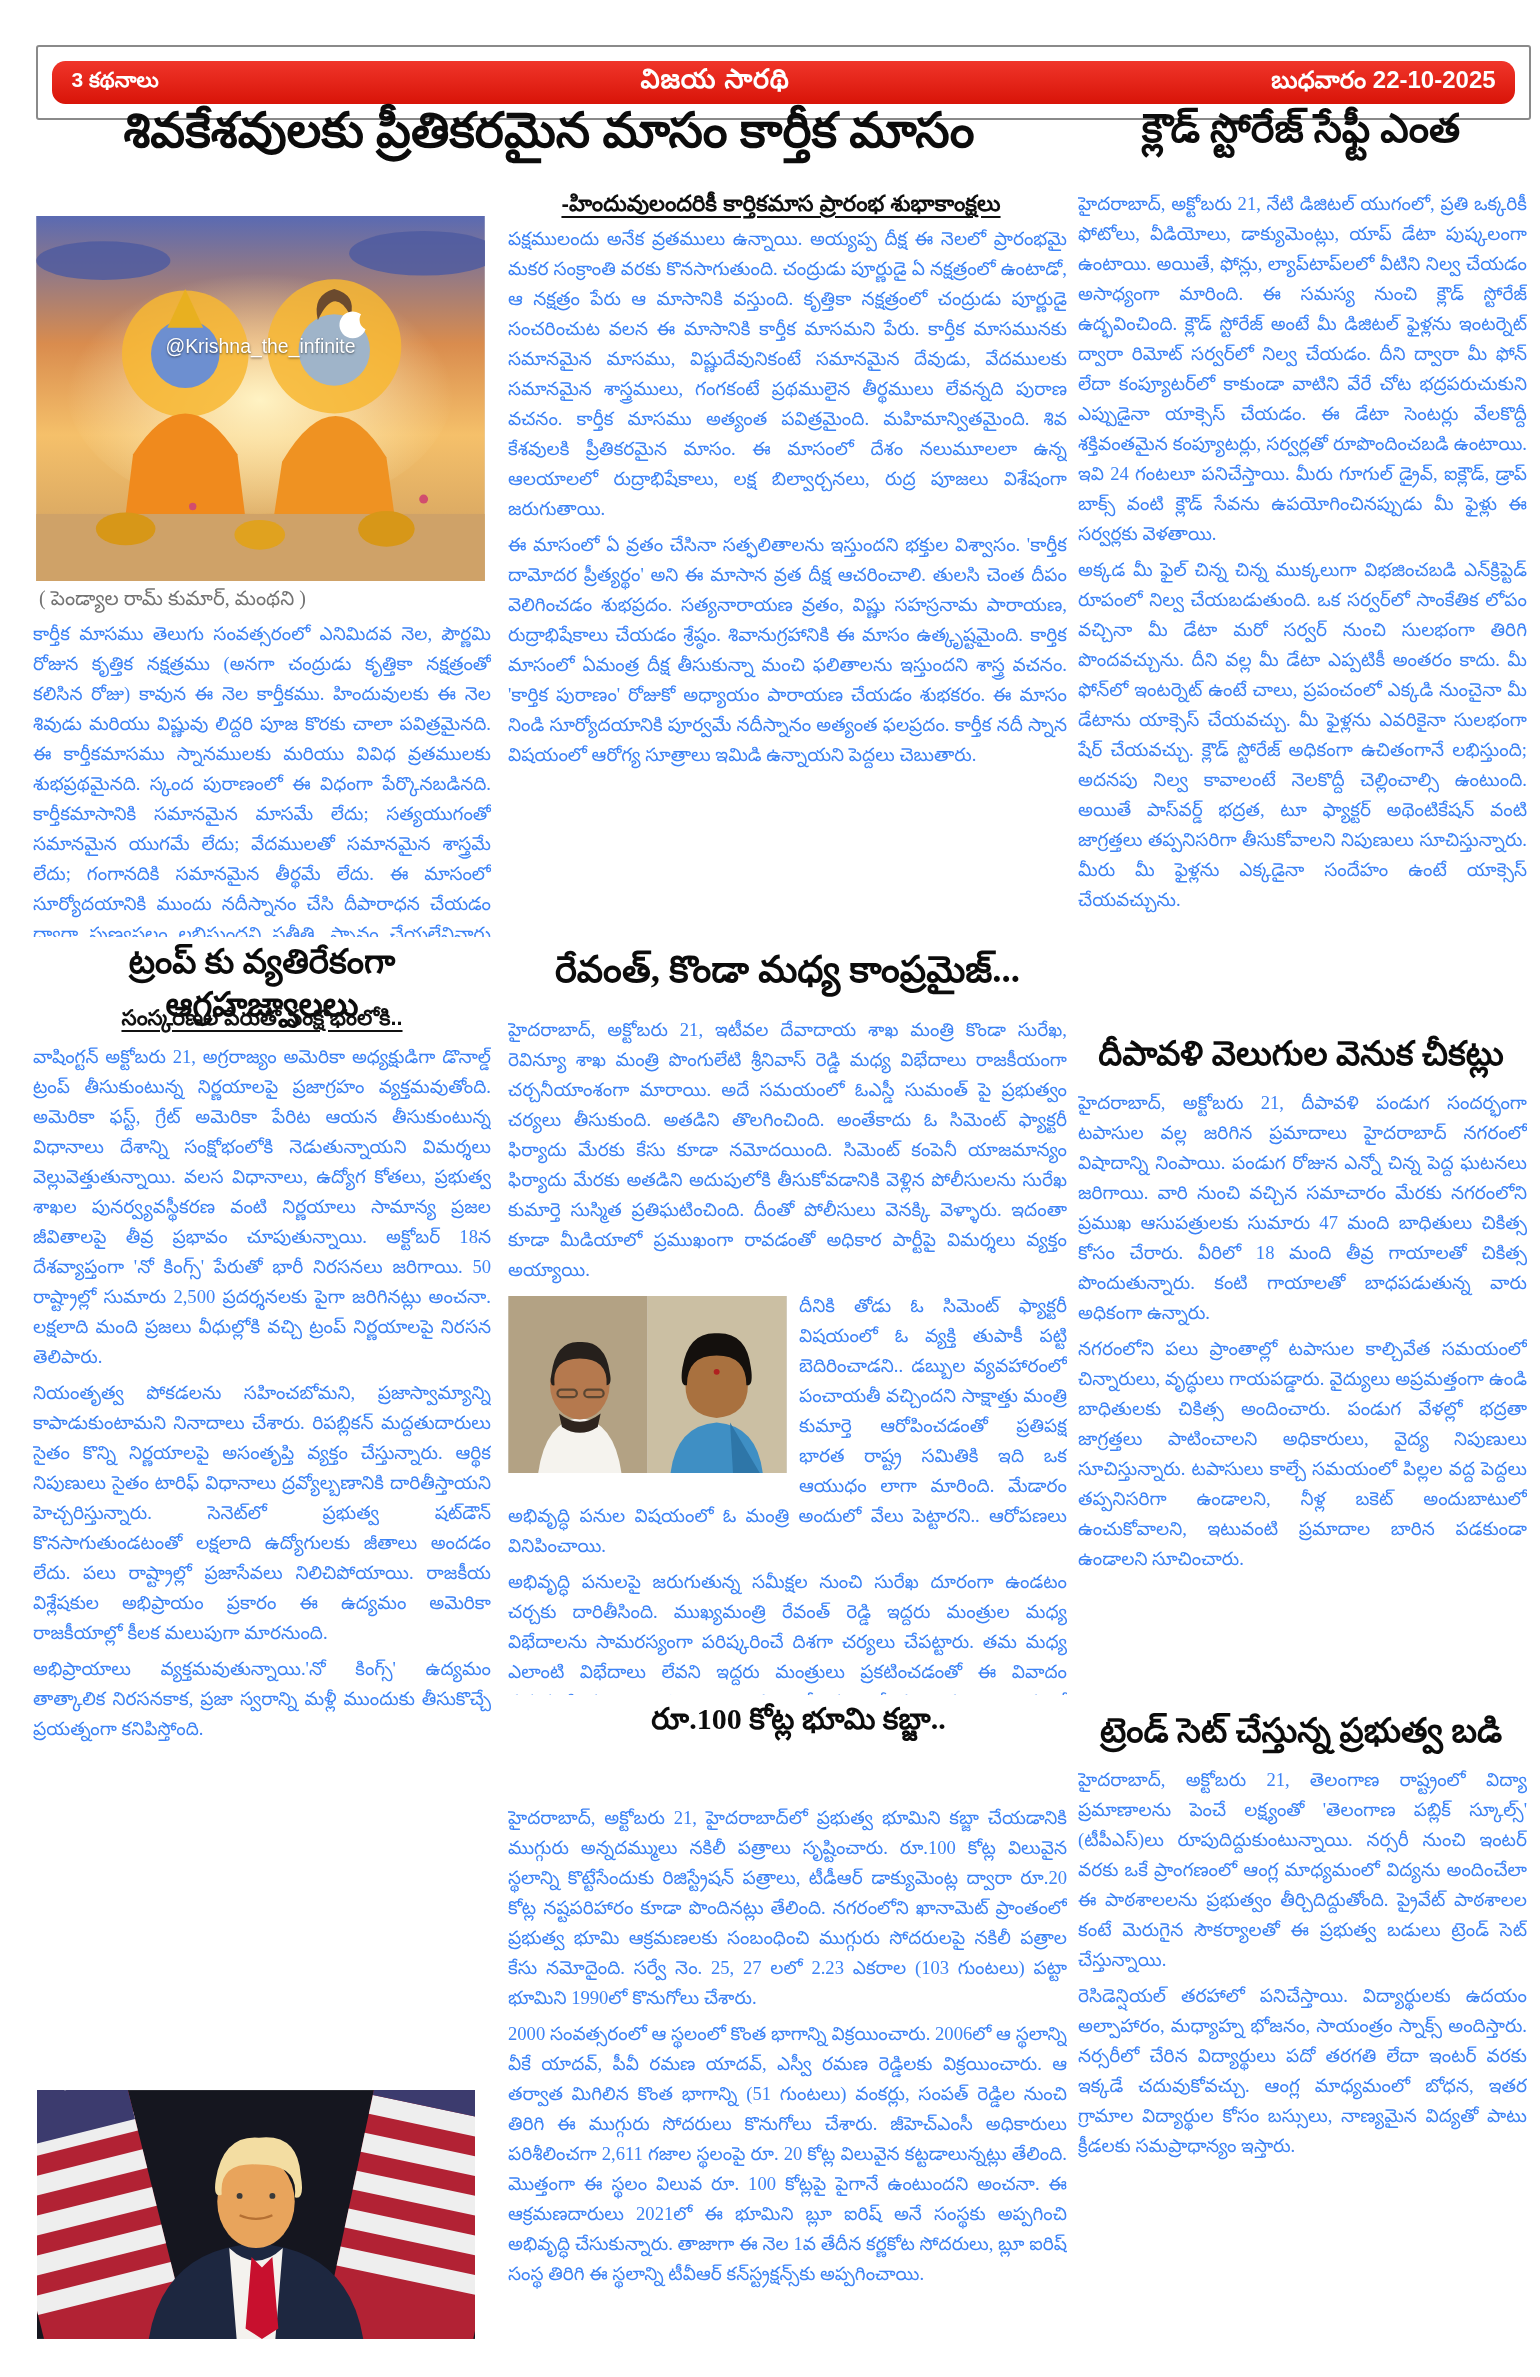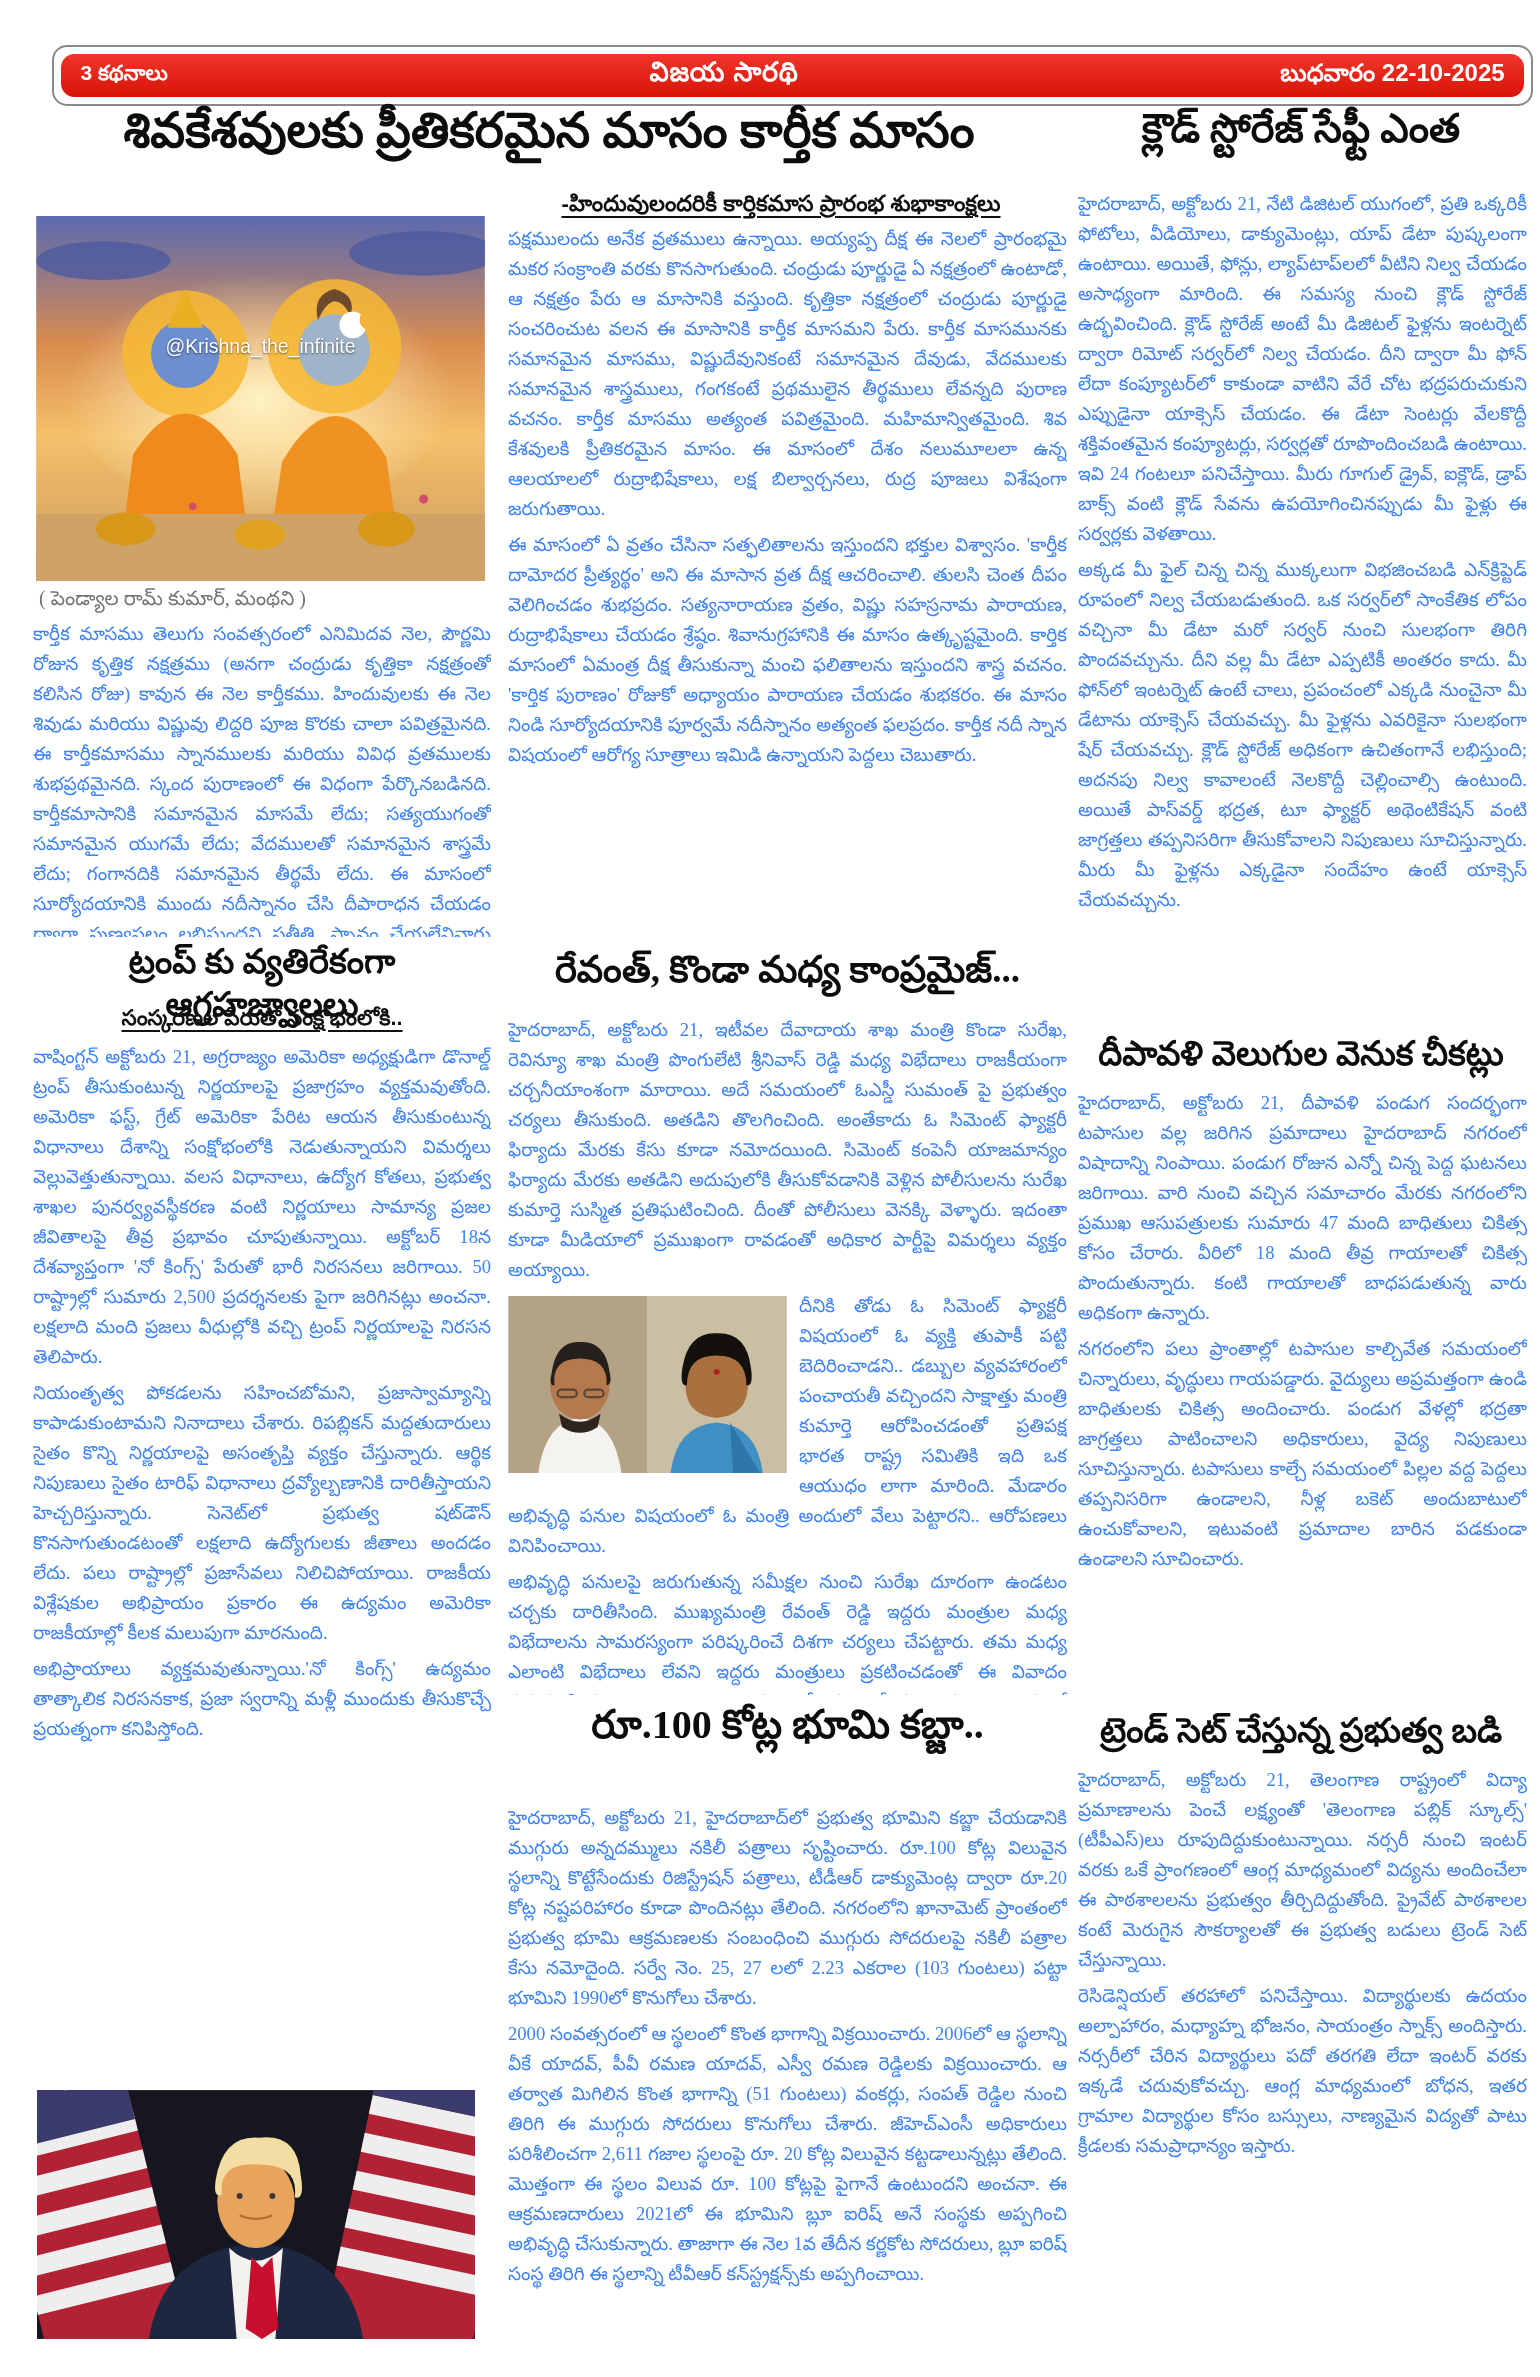--- a/index.html
+++ b/index.html
@@ -1,20 +1,20 @@
 <!DOCTYPE html>
 <html style="font-size:12px"><head>
 <meta charset="utf-8">
 <style>
   html,body{margin:0;padding:0;background:#ffffff;}
   .page{position:relative;width:1541px;height:2377px;background:#ffffff;overflow:hidden;
         font-family:"Liberation Serif",serif;color:#1c1c1c;}
   
-  .masthead-outer{position:absolute;left:52px;top:45px;width:1463px;height:43px;
-        border:2.2px solid #8a8a8a;border-radius:15px;padding:7px;background:#ffffff;}
+  .masthead-outer{position:absolute;left:36px;top:45px;width:1463px;height:43px;
+        border:2.2px solid #8a8a8a;border-radius:3px;padding:14px;background:#ffffff;}
   .masthead{width:100%;height:100%;background:linear-gradient(#f0352a,#d81408);
         border-radius:13.4px;display:flex;align-items:center;justify-content:space-between;
         padding:0 19.4px;box-sizing:border-box;color:#ffffff;
         font-family:"Liberation Sans",sans-serif;font-weight:bold;}
   .masthead .left{font-size:21px;}
   .masthead .center{font-size:27px;letter-spacing:0.7px;}
   .masthead .right{font-size:24px;}
   
   .headline{position:absolute;font-family:Liberation Serif, serif;font-weight:900;
         color:#0c0c0c;text-align:center;line-height:1.25;}
@@ -171,21 +171,21 @@
         <path d="M238 120 q0 -52 42 -52 q42 0 42 52 q0 40 -42 44 q-42 -4 -42 -44z" fill="#a9713f"></path>
         <path d="M234 96 q8 -48 46 -46 q40 -2 46 46 q4 26 -6 24 q0 -40 -40 -40 q-40 0 -40 40 q-10 2 -6 -24z" fill="#14100d"></path>
         <circle cx="280" cy="102" r="4" fill="#b02020"></circle>
         <path d="M298 170 l40 68 h-36 z" fill="#2e76a8"></path>
       </svg>
     </div>
     <p>దీనికి తోడు ఓ సిమెంట్ ఫ్యాక్టరీ విషయంలో ఓ వ్యక్తి తుపాకీ పట్టి బెదిరించాడని.. డబ్బుల వ్యవహారంలో పంచాయతీ వచ్చిందని సాక్షాత్తు మంత్రి కుమార్తె ఆరోపించడంతో ప్రతిపక్ష భారత రాష్ట్ర సమితికి ఇది ఒక ఆయుధం లాగా మారింది. మేడారం అభివృద్ధి పనుల విషయంలో ఓ మంత్రి అందులో వేలు పెట్టారని.. ఆరోపణలు వినిపించాయి.</p>
     <p>అభివృద్ధి పనులపై జరుగుతున్న సమీక్షల నుంచి సురేఖ దూరంగా ఉండటం చర్చకు దారితీసింది. ముఖ్యమంత్రి రేవంత్ రెడ్డి ఇద్దరు మంత్రుల మధ్య విభేదాలను సామరస్యంగా పరిష్కరించే దిశగా చర్యలు చేపట్టారు. తమ మధ్య ఎలాంటి విభేదాలు లేవని ఇద్దరు మంత్రులు ప్రకటించడంతో ఈ వివాదం సద్దుమణిగినట్లు తెలుస్తోంది. ఖలితంగా దీనివల్ల తో ముఖ్యమంత్రి అందరితో మాట్లాడి ఓ కాంప్రమైజ్ కు సంసిద్ధం చేశారని సమాచారం.</p>
   </div>
 
-  <div class="headline" style="left:508px;top:1700px;width:559px;font-size:40px;">రూ.100 కోట్ల భూమి కబ్జా..</div>
+  <div class="headline" style="left:519px;top:1700px;width:559px;font-size:30px;">రూ.100 కోట్ల భూమి కబ్జా..</div>
   <div class="body-text" style="left:508px;top:1803px;width:559px;height:522px;">
     <p>హైదరాబాద్, అక్టోబరు 21, హైదరాబాద్‌లో ప్రభుత్వ భూమిని కబ్జా చేయడానికి ముగ్గురు అన్నదమ్ములు నకిలీ పత్రాలు సృష్టించారు. రూ.100 కోట్ల విలువైన స్థలాన్ని కొట్టేసేందుకు రిజిస్ట్రేషన్ పత్రాలు, టీడీఆర్ డాక్యుమెంట్ల ద్వారా రూ.20 కోట్ల నష్టపరిహారం కూడా పొందినట్లు తేలింది. నగరంలోని ఖానామెట్ ప్రాంతంలో ప్రభుత్వ భూమి ఆక్రమణలకు సంబంధించి ముగ్గురు సోదరులపై నకిలీ పత్రాల కేసు నమోదైంది. సర్వే నెం. 25, 27 లలో 2.23 ఎకరాల (103 గుంటలు) పట్టా భూమిని 1990లో కొనుగోలు చేశారు.</p>
     <p>2000 సంవత్సరంలో ఆ స్థలంలో కొంత భాగాన్ని విక్రయించారు. 2006లో ఆ స్థలాన్ని వీకే యాదవ్, పీవీ రమణ యాదవ్, ఎస్వీ రమణ రెడ్డిలకు విక్రయించారు. ఆ తర్వాత మిగిలిన కొంత భాగాన్ని (51 గుంటలు) వంకర్లు, సంపత్ రెడ్డిల నుంచి తిరిగి ఈ ముగ్గురు సోదరులు కొనుగోలు చేశారు. జీహెచ్ఎంసీ అధికారులు పరిశీలించగా 2,611 గజాల స్థలంపై రూ. 20 కోట్ల విలువైన కట్టడాలున్నట్లు తేలింది. మొత్తంగా ఈ స్థలం విలువ రూ. 100 కోట్లపై పైగానే ఉంటుందని అంచనా. ఈ ఆక్రమణదారులు 2021లో ఈ భూమిని బ్లూ ఐరిష్ అనే సంస్థకు అప్పగించి అభివృద్ధి చేసుకున్నారు. తాజాగా ఈ నెల 1వ తేదీన కర్ణకోట సోదరులు, బ్లూ ఐరిష్ సంస్థ తిరిగి ఈ స్థలాన్ని టీవీఆర్ కన్‌స్ట్రక్షన్స్‌కు అప్పగించాయి.</p>
   </div>
 
   <div class="headline" style="left:1075px;top:104px;width:452px;font-size:40px;">క్లౌడ్ స్టోరేజ్ సేఫ్టీ ఎంత</div>
   <div class="body-text" style="left:1078px;top:189px;width:449px;height:839px;">
     <p>హైదరాబాద్, అక్టోబరు 21, నేటి డిజిటల్ యుగంలో, ప్రతి ఒక్కరికీ ఫోటోలు, వీడియోలు, డాక్యుమెంట్లు, యాప్ డేటా పుష్కలంగా ఉంటాయి. అయితే, ఫోన్లు, ల్యాప్‌టాప్‌లలో వీటిని నిల్వ చేయడం అసాధ్యంగా మారింది. ఈ సమస్య నుంచి క్లౌడ్ స్టోరేజ్ ఉద్భవించింది. క్లౌడ్ స్టోరేజ్ అంటే మీ డిజిటల్ ఫైళ్లను ఇంటర్నెట్ ద్వారా రిమోట్ సర్వర్‌లో నిల్వ చేయడం. దీని ద్వారా మీ ఫోన్ లేదా కంప్యూటర్‌లో కాకుండా వాటిని వేరే చోట భద్రపరుచుకుని ఎప్పుడైనా యాక్సెస్ చేయడం. ఈ డేటా సెంటర్లు వేలకొద్దీ శక్తివంతమైన కంప్యూటర్లు, సర్వర్లతో రూపొందించబడి ఉంటాయి. ఇవి 24 గంటలూ పనిచేస్తాయి. మీరు గూగుల్ డ్రైవ్, ఐక్లౌడ్, డ్రాప్ బాక్స్ వంటి క్లౌడ్ సేవను ఉపయోగించినప్పుడు మీ ఫైళ్లు ఈ సర్వర్లకు వెళతాయి.</p>
     <p>అక్కడ మీ ఫైల్ చిన్న చిన్న ముక్కలుగా విభజించబడి ఎన్‌క్రిప్టెడ్ రూపంలో నిల్వ చేయబడుతుంది. ఒక సర్వర్‌లో సాంకేతిక లోపం వచ్చినా మీ డేటా మరో సర్వర్ నుంచి సులభంగా తిరిగి పొందవచ్చును. దీని వల్ల మీ డేటా ఎప్పటికీ అంతరం కాదు. మీ ఫోన్‌లో ఇంటర్నెట్ ఉంటే చాలు, ప్రపంచంలో ఎక్కడి నుంచైనా మీ డేటాను యాక్సెస్ చేయవచ్చు. మీ ఫైళ్లను ఎవరికైనా సులభంగా షేర్ చేయవచ్చు. క్లౌడ్ స్టోరేజ్ అధికంగా ఉచితంగానే లభిస్తుంది; అదనపు నిల్వ కావాలంటే నెలకొద్దీ చెల్లించాల్సి ఉంటుంది. అయితే పాస్‌వర్డ్ భద్రత, టూ ఫ్యాక్టర్ అథెంటికేషన్ వంటి జాగ్రత్తలు తప్పనిసరిగా తీసుకోవాలని నిపుణులు సూచిస్తున్నారు. మీరు మీ ఫైళ్లను ఎక్కడైనా సందేహం ఉంటే యాక్సెస్ చేయవచ్చును.</p>
   </div>

